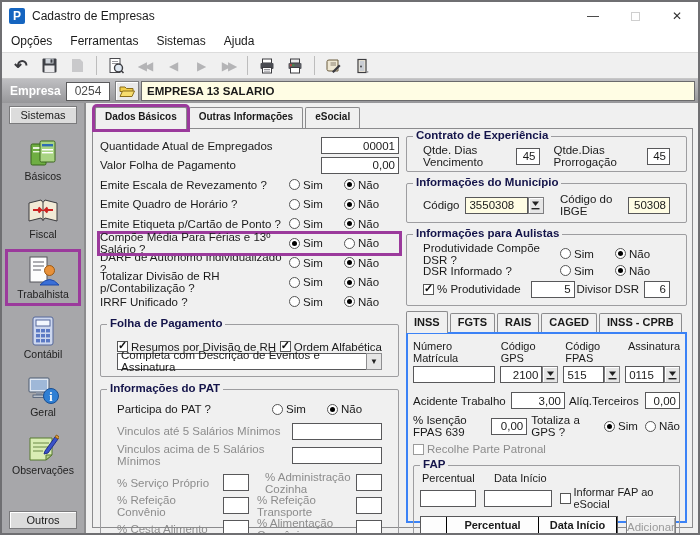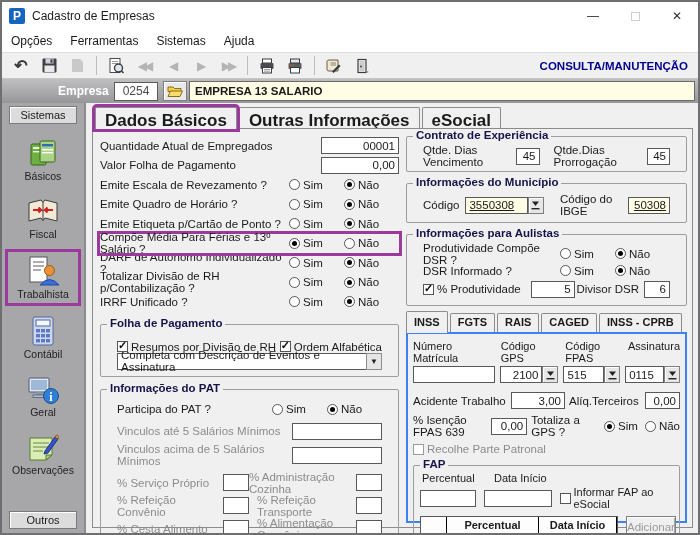--- a/index.html
+++ b/index.html
@@ -20,46 +20,46 @@
 
   
   .toolbar { height:27px; background:#f0f0f0; border-top:1px solid #dcdcdc; border-bottom:1px solid #c7c7c7; display:flex; align-items:center; padding:0 6px; gap:2px; flex:none; }
   .tb-btn { width:26px; height:23px; display:flex; align-items:center; justify-content:center; }
   .tb-sep { width:1px; height:19px; background:#bdbdbd; margin:0 4px; }
   .arrow-glyph { font-size:12px; color:#b4b4b6; letter-spacing:-3px; }
   .undo-glyph { font-size:16px; font-weight:bold; color:#3a3a3e; }
   .mode-label { margin-left:auto; font-weight:bold; font-size:11.5px; color:#000090; padding-right:4px; }
 
   
-  .empbar { height:24px; background:linear-gradient(#bfbfc2,#97979a); display:flex; align-items:center; flex:none;padding-left:48px; }
+  .empbar { height:24px; background:linear-gradient(#bfbfc2,#97979a); display:flex; align-items:center; flex:none; }
   .emp-label { width:64px; color:#fff; font-weight:bold; font-size:12px; padding-left:8px; }
   .emp-code { width:44px; height:19px; background:#fff; border:1px solid #5a5a5c; color:#4a4a4a; font-size:12px; display:flex; align-items:center; justify-content:center; margin-right:5px; }
   .folder-btn { width:24px; height:20px; background:#e9e9e9; border:1px solid #7e7e80; box-shadow:inset 1px 1px 0 #fff; display:flex; align-items:center; justify-content:center; margin-right:2px; }
   .emp-name { flex:1; height:20px; background:#fffde4; border:1px solid #6a6a6c; font-weight:bold; font-size:11.5px; display:flex; align-items:center; padding-left:5px; margin-right:3px; }
 
   
   .body { flex:1; display:flex; min-height:0; }
   .sidebar { width:84px; background:#a7a7aa; border-right:2px solid #8c8c8e; display:flex; flex-direction:column; align-items:center; padding:3px 0 4px; flex:none; }
   .side-btn { width:68px; height:18px; background:#dcdcdc; border:1px solid #7a7a7c; box-shadow:inset 1px 1px 0 #fff; font-size:11px; display:flex; align-items:center; justify-content:center; }
   .side-items { display:flex; flex-direction:column; align-items:center; gap:9px; margin-top:10px; }
   .side-item { width:70px; display:flex; flex-direction:column; align-items:center; gap:1px; padding:3px 0; }
   .side-item.sel { box-shadow:0 0 0 3px #9b3a9c; }
   .side-label { font-size:10.5px; color:#222; }
   .outros { margin-top:auto; }
 
   .content { flex:1; padding:4px 5px 5px 6px; display:flex; flex-direction:column; min-width:0; }
   .tabs { display:flex; margin-left:3px; height:22px; flex:none; }
-  .tab { border:1px solid #8b8b8d; border-bottom:none; border-radius:2px 2px 0 0; background:#f0f0f0; padding:3px 9px 0; font-weight:bold; font-size:17px; margin-right:2px; }
+  .tab { border:1px solid #8b8b8d; border-bottom:none; border-radius:2px 2px 0 0; background:#f0f0f0; padding:3px 9px 0; font-weight:bold; font-size:10px; margin-right:2px; }
   .tab.sel { box-shadow:0 0 0 3px #9b3a9c; position:relative; z-index:2; }
   .tabpanel { flex:1; border:1px solid #8b8b8d; background:#f0f0f0; margin-top:-1px; padding:7px 5px 4px 7px; display:flex; min-height:0; }
 
   
   .field { background:#fff; border:1px solid #58585a; height:17px; font-size:11.5px; display:flex; align-items:center; padding:0 3px; }
   .field.r { justify-content:flex-end; }
-  .field.cream { background:#fffde4;text-decoration:underline; }
+  .field.cream { background:#fffde4; }
   .radio { width:11px; height:11px; border-radius:50%; background:#fff; border:1px solid #555; position:relative; flex:none; }
   .radio.on::after { content:""; position:absolute; left:2px; top:2px; width:5px; height:5px; border-radius:50%; background:#000; }
   .cb { width:11px; height:11px; background:#fff; border:1px solid #555; position:relative; flex:none; }
   .cb.on::after { content:"✓"; position:absolute; left:0px; top:-3px; font-size:11px; font-weight:bold; color:#111; }
   .cb.dis { border-color:#9b9b9b; }
   .ropt { display:flex; align-items:center; gap:3px; }
   .radios { display:flex; align-items:center; width:110px; flex:none; }
   .radios .ropt { width:50%; }
   .drop-btn { width:16px; height:17px; background:#e6e6e6; border:1px solid #7e7e80; box-shadow:inset 1px 1px 0 #fff; display:flex; align-items:center; justify-content:center; flex:none; }
   .combo-arrow-btn { width:16px; height:15px; background:#e6e6e6; border:1px solid #8e8e90; display:flex; align-items:center; justify-content:center; font-size:8px; color:#222; }
@@ -184,21 +184,20 @@
         </svg>
     </div>
     <div class="tb-btn">
       <svg width="18" height="18" viewBox="0 0 18 18">
           <rect x="5" y="2.5" width="8" height="13" fill="#f5efdf" stroke="#3c3c40" stroke-width="1.2"></rect>
           <rect x="6.5" y="4" width="5" height="10" fill="#c9cdd4"></rect>
           <circle cx="8" cy="9.5" r="0.9" fill="#3c3c40"></circle>
           <path d="M12 13 l4 2 l-2.5 1 z" fill="#8a8a8e"></path>
         </svg>
     </div>
-    <div class="mode-label">CONSULTA/MANUTENÇÃO</div>
   </div>
 
   <div class="empbar">
     <div class="emp-label">Empresa</div>
     <div class="emp-code">0254</div>
     <div class="folder-btn">
       <svg width="16" height="13" viewBox="0 0 16 13">
           <path d="M1 2 h5 l1.5 1.5 H14 v3 H1 z" fill="#f2cf4a" stroke="#8a6d1a"></path>
           <path d="M1 11.5 L3.5 6 H15.5 L13 11.5 z" fill="#f7dd6e" stroke="#8a6d1a"></path>
         </svg>
@@ -437,21 +436,21 @@
               <span class="lab dis-lab">Vinculos até 5 Salários Mínimos</span>
               <div class="field" style="width:90px"></div>
             </div>
             <div class="r-row" style="height:24px">
               <span class="lab dis-lab">Vinculos acima de 5 Salários Mínimos</span>
               <div class="field" style="width:90px"></div>
             </div>
             <div class="r-row" style="height:23px; margin-top:4px">
               <span class="dis-lab" style="width:106px">% Serviço Próprio</span>
               <div class="field" style="width:26px"></div>
-              <span class="dis-lab lab" style="margin-left:0">% Administração Cozinha</span>
+              <span class="dis-lab lab" style="margin-left:16px">% Administração Cozinha</span>
               <div class="field" style="width:26px"></div>
             </div>
             <div class="r-row" style="height:23px">
               <span class="dis-lab" style="width:106px">% Refeição Convênio</span>
               <div class="field" style="width:26px"></div>
               <span class="dis-lab lab" style="margin-left:8px">% Refeição Transporte</span>
               <div class="field" style="width:26px"></div>
             </div>
             <div class="r-row" style="height:23px">
               <span class="dis-lab" style="width:106px">% Cesta Alimento</span>

